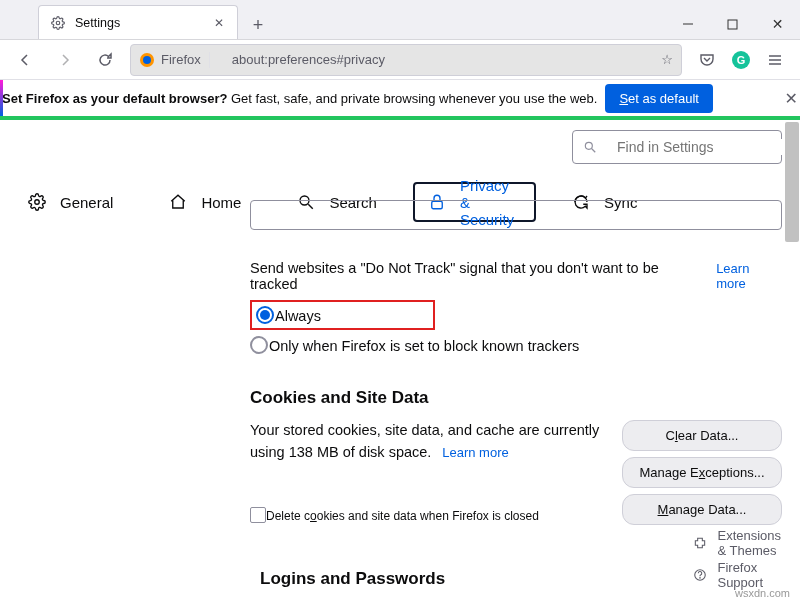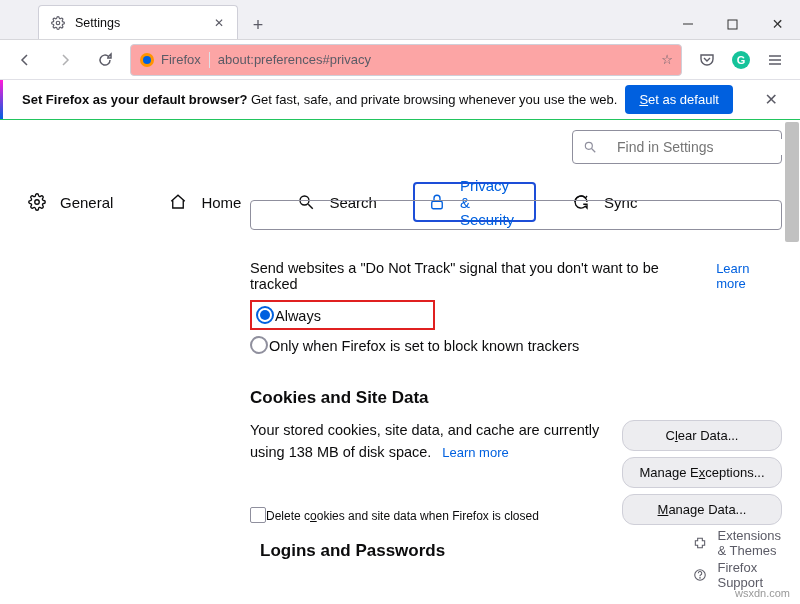--- a/index.html
+++ b/index.html
@@ -7,39 +7,39 @@
   .title-bar { height: 40px; background: #f0f0f4; display: flex; align-items: flex-end; border-bottom: 1px solid #d7d7db; }
   .tab { height: 34px; background: #fff; margin-left: 38px; border: 1px solid #cfcfd8; border-bottom: none; border-radius: 4px 4px 0 0; display: flex; align-items: center; padding: 0 10px; gap: 8px; min-width: 200px; }
   .tab-title { flex: 1; font-size: 12.5px; }
   .tab-close { width: 16px; height: 16px; display: flex; align-items: center; justify-content: center; color: #5b5b66; font-size: 12px; cursor: pointer; }
   .new-tab { width: 28px; height: 28px; display: flex; align-items: center; justify-content: center; color: #5b5b66; font-size: 18px; margin-left: 6px; cursor: pointer; }
   .win-controls { margin-left: auto; display: flex; }
   .win-btn { width: 45px; height: 30px; display: flex; align-items: center; justify-content: center; color: #333; font-size: 14px; cursor: pointer; }
   .toolbar { height: 40px; display: flex; align-items: center; padding: 0 10px; gap: 10px; border-bottom: 1px solid #e0e0e6; }
   .nav-btn { width: 30px; height: 30px; display: flex; align-items: center; justify-content: center; color: #5b5b66; cursor: pointer; border-radius: 4px; }
   .nav-btn.disabled { color: #b1b1b3; }
-  .url-bar { flex: 1; height: 32px; border: 1px solid #cfcfd8; border-radius: 4px; display: flex; align-items: center; padding: 0 8px; gap: 8px; background: #fca5a5; }
+  .url-bar { flex: 1; height: 32px; border: 1px solid #cfcfd8; border-radius: 4px; display: flex; align-items: center; padding: 0 8px; gap: 22px; background: #e5e5e5; }
   .url-identity { display: flex; align-items: center; gap: 6px; padding-right: 8px; border-right: 1px solid #e0e0e6; color: #5b5b66; font-size: 13px; }
   .url-text { flex: 1; font-size: 13px; color: #5b5b66; }
   .url-star { color: #5b5b66; cursor: pointer; }
   .tool-icons { display: flex; gap: 4px; }
   .tool-icon { width: 30px; height: 30px; display: flex; align-items: center; justify-content: center; cursor: pointer; color: #5b5b66; border-radius: 4px; }
   .grammarly { width: 18px; height: 18px; border-radius: 50%; background: #15c39a; color: #fff; font-size: 11px; font-weight: bold; display: flex; align-items: center; justify-content: center; }
-  .notif-bar { height: 40px; display: flex; align-items: center; padding: 0 22px; gap: 8px; border-bottom: 1px solid #22c55e; position: relative; }
+  .notif-bar { height: 40px; display: flex; align-items: center; padding: 0 2px; gap: 8px; border-bottom: 4px solid #22c55e; position: relative; }
   .notif-accent { position: absolute; left: 0; top: 0; bottom: 0; width: 3px; background: linear-gradient(#ff1ad9, #0060df); }
   .notif-text { font-size: 13px; }
   .notif-text b { font-weight: 600; }
   .notif-btn { background: #0060df; color: #fff; border: none; padding: 7px 14px; border-radius: 4px; font-size: 13px; cursor: pointer; }
   .notif-btn u { text-decoration: underline; text-underline-offset: 1px; }
   .notif-close { margin-left: auto; color: #5b5b66; cursor: pointer; font-size: 16px; }
   .content { display: flex; height: calc(604px - 120px); }
   .sidebar { width: 232px; padding: 60px 0 0 0; display: flex; flex-direction: row; }
   .sidebar-item { height: 40px; display: flex; align-items: center; padding: 0 20px; gap: 14px; font-size: 15px; color: #0c0c0d; cursor: pointer; border-radius: 4px; margin: 2px 8px; }
   .sidebar-item.active { color: #0060df; }
-  .sidebar-item.highlighted { border: 2px solid #1d4ed8; padding-left: 13px; }
+  .sidebar-item.highlighted { border: 2px solid #0f172a; padding-left: 13px; }
   .sidebar-icon { width: 18px; height: 18px; display: flex; align-items: center; justify-content: center; }
   .sidebar-bottom { margin-top: auto; padding-bottom: 12px; }
   .sidebar-bottom .sidebar-item { font-size: 13px; height: 30px; gap: 10px; color: #5b5b66; }
   .main { flex: 1; padding: 10px 18px 0 18px; overflow-y: auto; position: relative; }
   .search-box { position: absolute; top: 10px; right: 18px; width: 210px; height: 34px; border: 1px solid #8f8f9d; border-radius: 4px; display: flex; align-items: center; padding: 0 10px; gap: 20px; }
   .search-box input { border: none; outline: none; font-size: 14px; flex: 1; }
   .section-spacer { height: 70px; }
   .blank-box { height: 30px; border: 1px solid #8f8f9d; border-radius: 4px; margin-bottom: 30px; width: 100%; }
   .dnt-label { font-size: 14.5px; color: #0c0c0d; margin-bottom: 8px; }
   .link { color: #0060df; cursor: pointer; }
@@ -252,18 +252,18 @@
         <div class="action-btn">C<u>l</u>ear Data...</div>
         <div class="action-btn">Manage E<u>x</u>ceptions...</div>
         <div class="action-btn"><u>M</u>anage Data...</div>
       </div>
     </div>
     <div class="checkbox-row" style="margin-top:-26px; width:400px;">
       <div class="checkbox"></div>
       <span>Delete c<u>o</u>okies and site data when Firefox is closed</span>
     </div>
 
-    <div class="section-title" style="margin-top:18px; margin-left:10px;">Logins and Passwords</div>
+    <div class="section-title" style="margin-top:46px; margin-left:10px;">Logins and Passwords</div>
   </div>
 </div>
 
 <div class="scrollbar"></div>
 <div class="watermark">wsxdn.com</div>
 
 </body></html>

